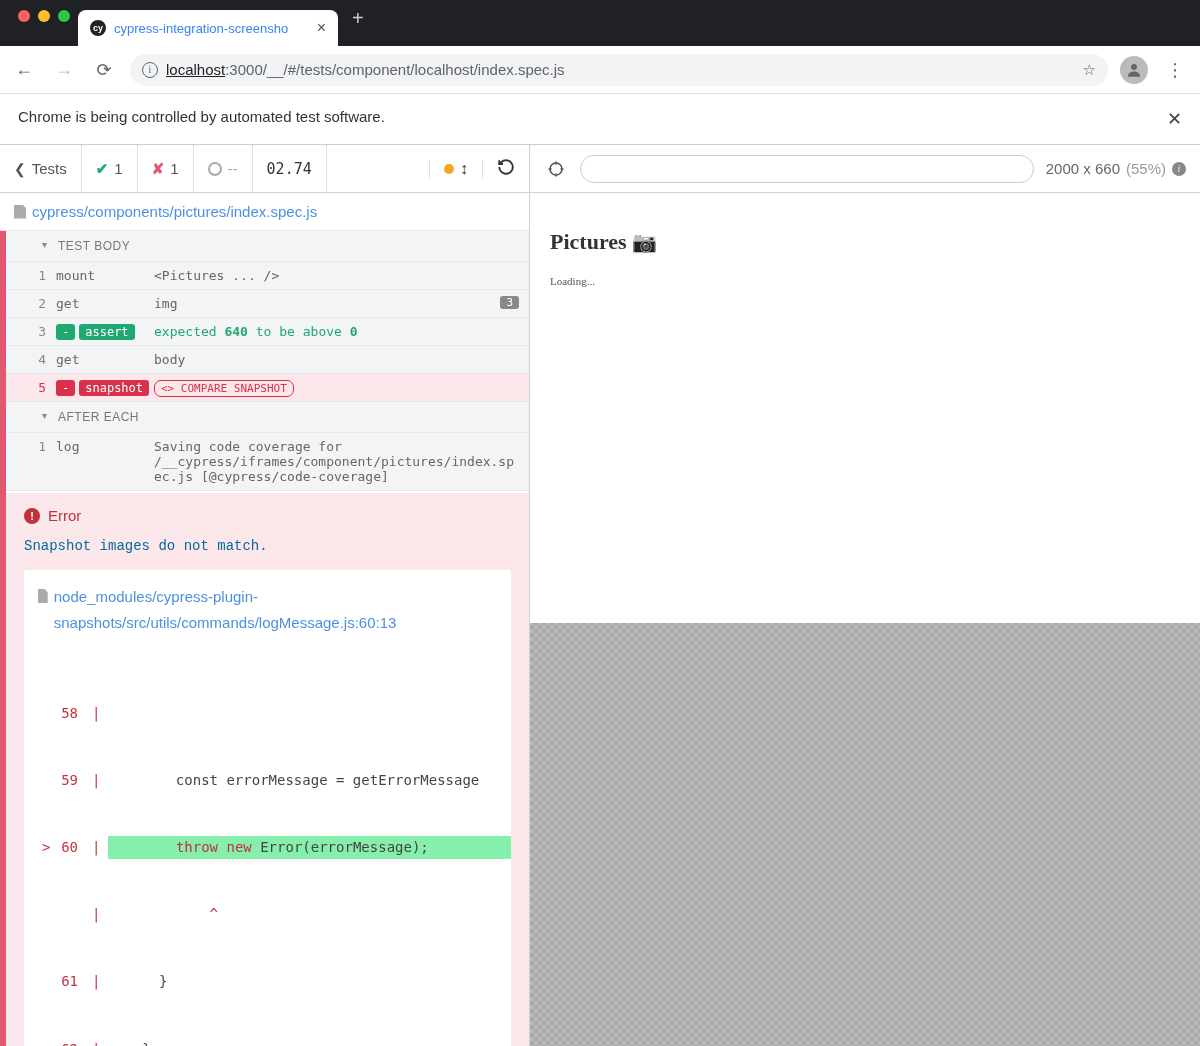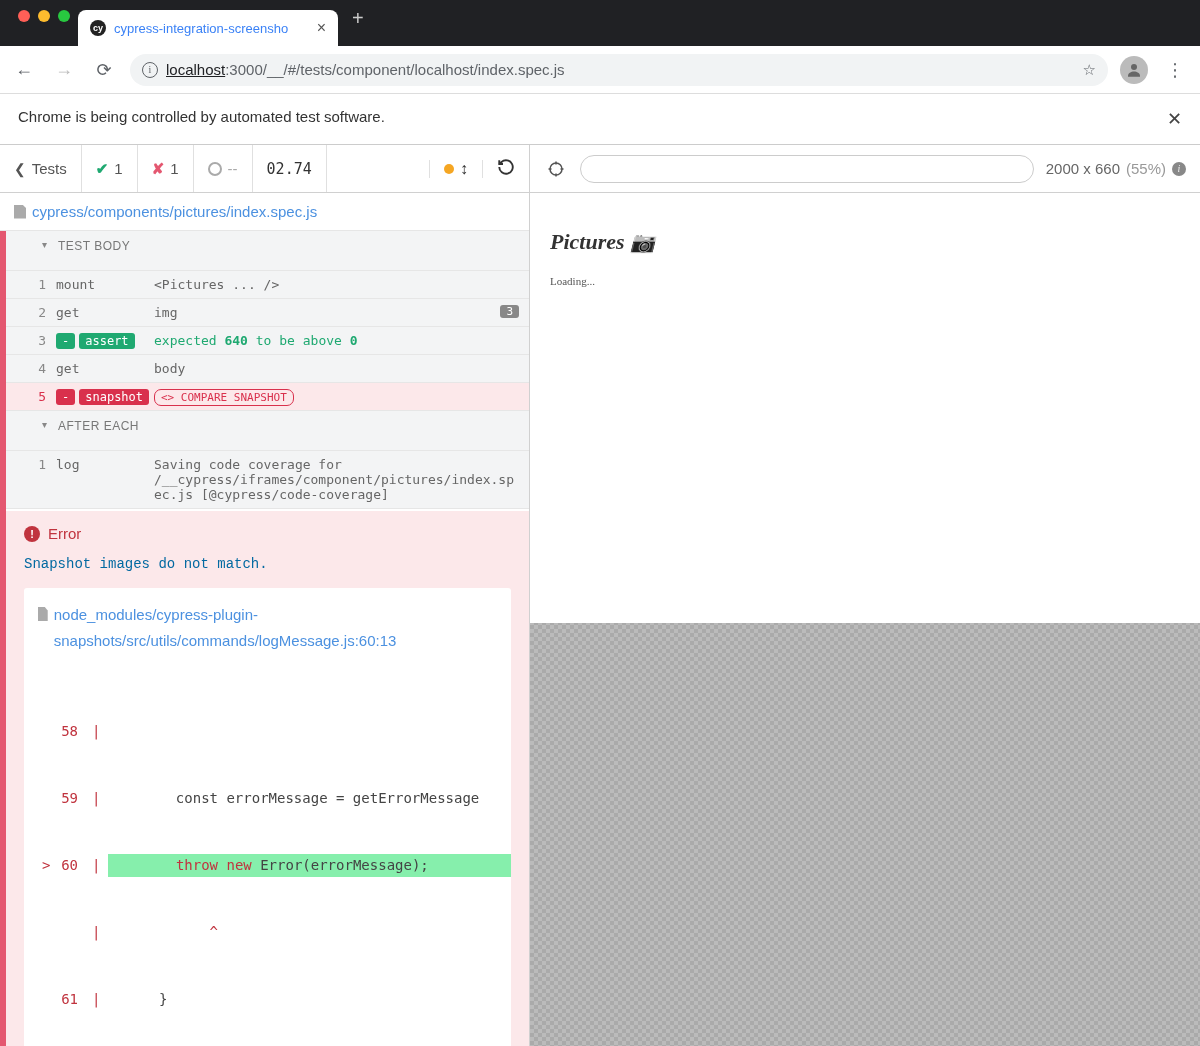--- a/index.html
+++ b/index.html
@@ -51,21 +51,21 @@
 .expand-icon { font-size: 16px; color: #333; }
 .restart-icon svg { width: 18px; height: 18px; }
 
 .spec-bar { padding: 10px 14px; border-bottom: 1px solid #e6e6e6; display: flex; align-items: center; gap: 6px; }
 .file-icon { width: 12px; height: 14px; background: #aaa; clip-path: polygon(0 0, 70% 0, 100% 25%, 100% 100%, 0 100%); }
 .spec-path { color: #4c91e0; font-size: 15px; }
 
 .reporter-scroll { flex: 1; overflow-y: auto; overflow-x: hidden; }
 .reporter { border-left: 6px solid #e45770; }
 
-.section-hdr { background: #f3f4f5; padding: 8px 18px 17px 52px; font-size: 12px; letter-spacing: 0.5px; color: #777; border-bottom: 1px solid #e6e6e6; position: relative; }
+.section-hdr { background: #f3f4f5; padding: 8px 18px 8px 52px; font-size: 12px; letter-spacing: 0.5px; color: #777; border-bottom: 1px solid #e6e6e6; position: relative; }
 .section-hdr::before { content: "▾"; position: absolute; left: 36px; color: #888; font-size: 10px; }
 
 .cmd-row { display: flex; align-items: flex-start; padding: 6px 10px 6px 0; border-bottom: 1px solid #e6e6e6; font-family: Menlo, Consolas, monospace; font-size: 13px; background: #f3f4f5; position: relative; }
 .cmd-num { width: 50px; text-align: right; padding-right: 10px; color: #888; flex-shrink: 0; }
 .cmd-name { width: 98px; color: #666; flex-shrink: 0; }
 .cmd-msg { flex: 1; color: #666; word-break: break-word; }
 .cmd-msg .kw { color: #1fa971; }
 .cmd-msg .num { color: #1fa971; font-weight: bold; }
 .cmd-row.assert .cmd-name span { background: #1fa971; color: #fff; padding: 1px 6px; border-radius: 3px; font-size: 12px; }
 .cmd-row.assert .dash { color: #999; margin-right: 4px; }
@@ -95,21 +95,21 @@
 
 .iframe-header { height: 48px; border-bottom: 1px solid #d0d0d0; display: flex; align-items: center; padding: 0 14px; gap: 12px; }
 .selector-btn { width: 24px; height: 24px; display: flex; align-items: center; justify-content: center; cursor: pointer; }
 .url-input { flex: 1; height: 28px; border: 1px solid #ccc; border-radius: 14px; padding: 0 12px; font-size: 13px; }
 .viewport-info { color: #666; font-size: 15px; display: flex; align-items: center; gap: 6px; }
 .vp-pct { color: #999; }
 .vp-info-icon { width: 14px; height: 14px; background: #888; border-radius: 50%; color: #eee; display: flex; align-items: center; justify-content: center; font-size: 10px; font-style: italic; font-family: serif; }
 
 .iframe-area { flex: 1; background: repeating-conic-gradient(#bbb 0% 25%, #aaa 0% 50%) 0 0 / 8px 8px; display: flex; align-items: flex-start; justify-content: flex-start; position: relative; }
 .app-frame { background: #fff; width: 100%; height: 430px; padding: 36px 20px; }
-.app-title { font-family: Georgia, "Times New Roman", serif; font-size: 22px; font-weight: bold; display: flex; align-items: center; gap: 6px; font-style: italic; }
+.app-title { font-family: Georgia, "Times New Roman", serif; font-size: 22px; font-weight: bold; display: flex; align-items: center; gap: 6px; }
 .cam-icon { font-size: 20px; filter: grayscale(1); }
 .app-loading { font-family: Georgia, serif; font-size: 11px; color: #555; margin-top: 20px; }
 </style>
 </head>
 <body>
 
 <div class="browser-chrome">
   <div class="traffic-lights">
     <div class="tl red"></div>
     <div class="tl yellow"></div>

